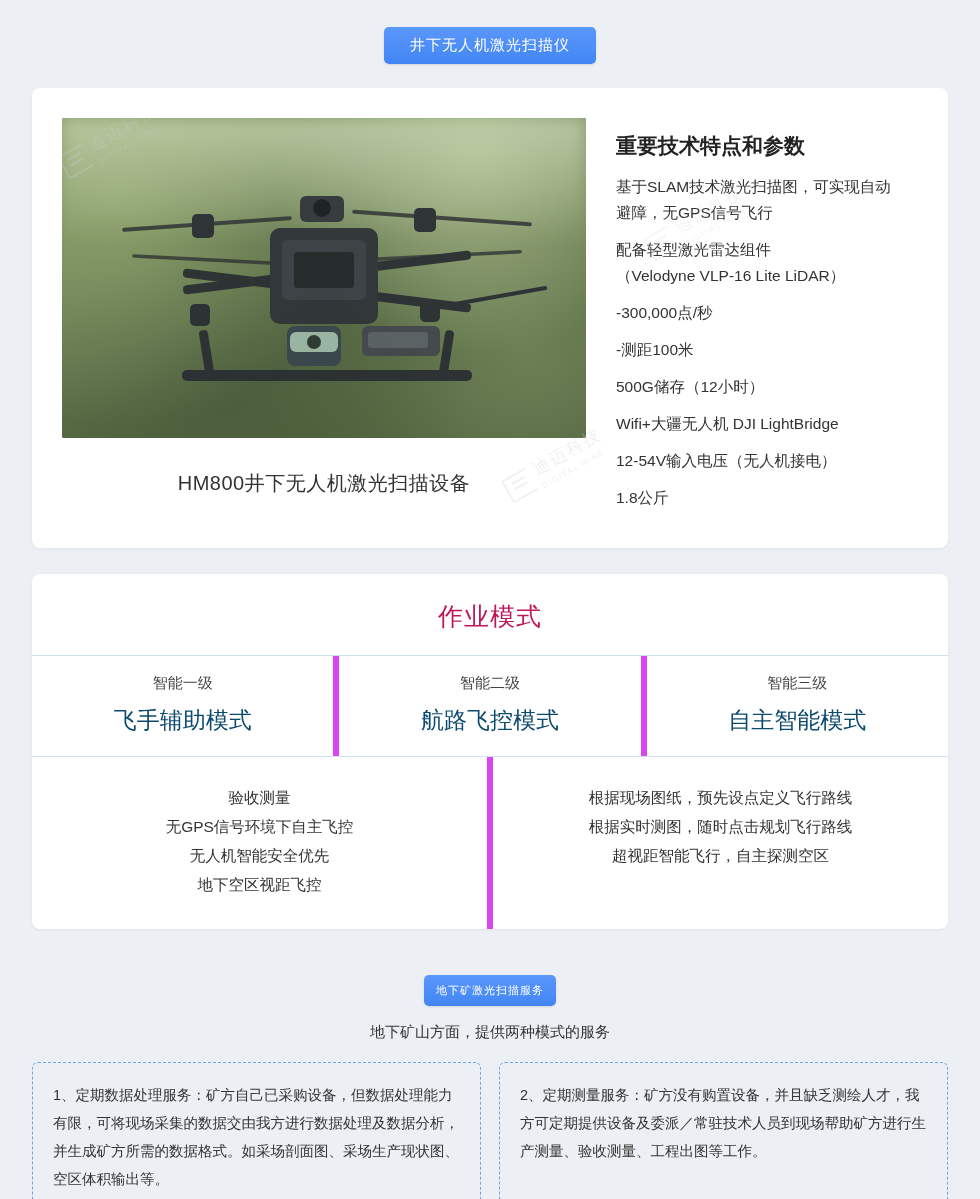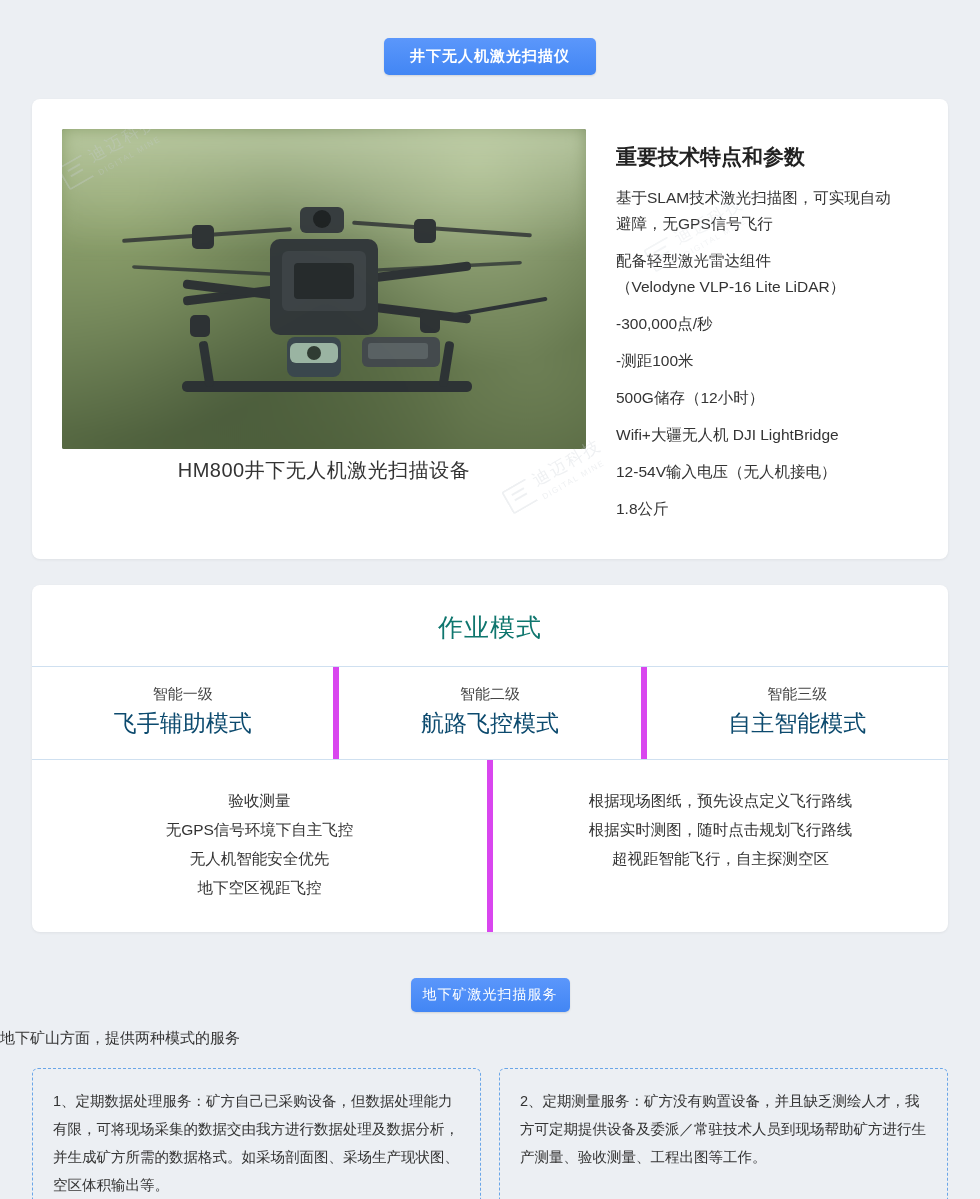--- a/index.html
+++ b/index.html
@@ -18,36 +18,35 @@
     width: 980px;
     position: relative;
     padding-bottom: 40px;
     box-sizing: border-box;
   }
 
   
   .pill-wrap {
     display: flex;
     justify-content: center;
-    padding-top: 38px;
-    font-weight: bold;
+    padding-top: 27px;
   }
   .pill {
     background: #4f8ef7;
     background: linear-gradient(180deg,#5b97fb 0%,#4286f4 100%);
     color: #fff;
     font-size: 15px;
     letter-spacing: 1px;
     padding: 9px 26px;
     border-radius: 5px;
     box-shadow: 0 1px 2px rgba(0,0,0,.12);
     white-space: nowrap;
   }
   .pill.small {
-    font-size: 14px;
+    font-size: 11px;
     padding: 8px 12px;
   }
 
   
   .card {
     background: #fff;
     border-radius: 8px;
     margin: 0 32px;
     box-shadow: 0 1px 3px rgba(0,0,0,.06);
     position: relative;
@@ -92,21 +91,21 @@
   }
 
   
   .drone { position:absolute; left:0; top:0; width:100%; height:100%; }
   .drone svg { width: 100%; height: 100%; display: block; }
 
   .photo-caption {
     text-align: center;
     font-size: 20px;
     color: #333;
-    margin-top: 8px;
+    margin-top: 32px;
     letter-spacing: .5px;
   }
 
   .spec-right {
     flex: 1 1 auto;
     padding-left: 30px;
     padding-top: 14px;
   }
   .spec-title {
     font-size: 21px;
@@ -125,21 +124,21 @@
   }
 
   
   .card.modes {
     margin-top: 26px;
     padding: 0;
   }
   .modes-title {
     text-align: center;
     font-size: 25px;
-    color: #0f766e;
+    color: #be185d;
     padding: 26px 0 22px 0;
     border-bottom: 1px solid #cfe0f0;
     letter-spacing: 1px;
   }
   .modes-head {
     display: flex;
     border-bottom: 1px solid #cfe0f0;
   }
   .modes-body {
     display: flex;
@@ -148,40 +147,41 @@
     flex: 1 1 0;
     text-align: center;
     box-sizing: border-box;
   }
   .modes-head .mode-col { padding: 18px 10px 20px 10px; }
   .modes-body .mode-col { padding: 26px 14px 30px 14px; }
   .mode-col + .mode-col { border-left: 6px solid #d946ef; }
   .mode-level {
     font-size: 15px;
     color: #444;
-    margin-bottom: 4px;
+    margin-bottom: 12px;
   }
   .mode-name {
     font-size: 23px;
     font-weight: normal;
     color: #0c4a6e;
   }
   .mode-item {
     font-size: 15.5px;
     line-height: 29px;
     color: #333;
   }
 
   
   .service-pill-wrap {
     display: flex;
     justify-content: center;
     margin-top: 46px;
   }
   .service-sub {
+    text-align: center;
     font-size: 15px;
     color: #333;
     margin-top: 17px;
   }
   .service-boxes {
     display: flex;
     gap: 18px;
     margin: 20px 32px 0 32px;
   }
   .service-box {

